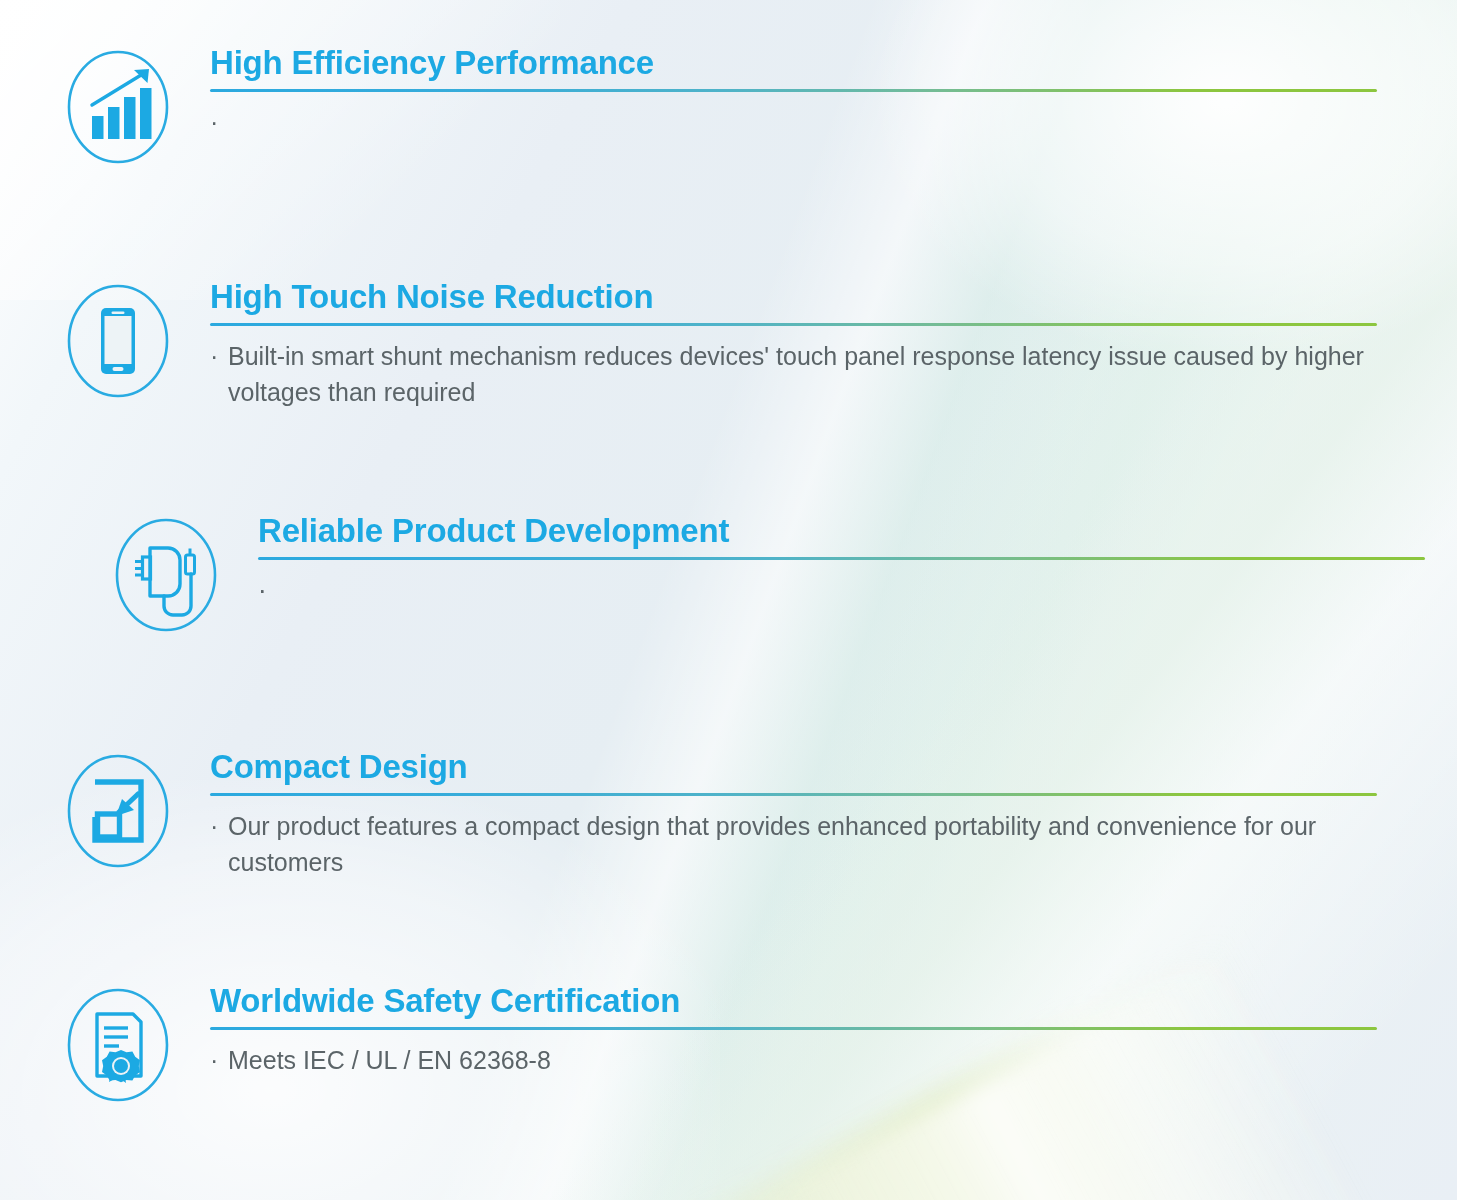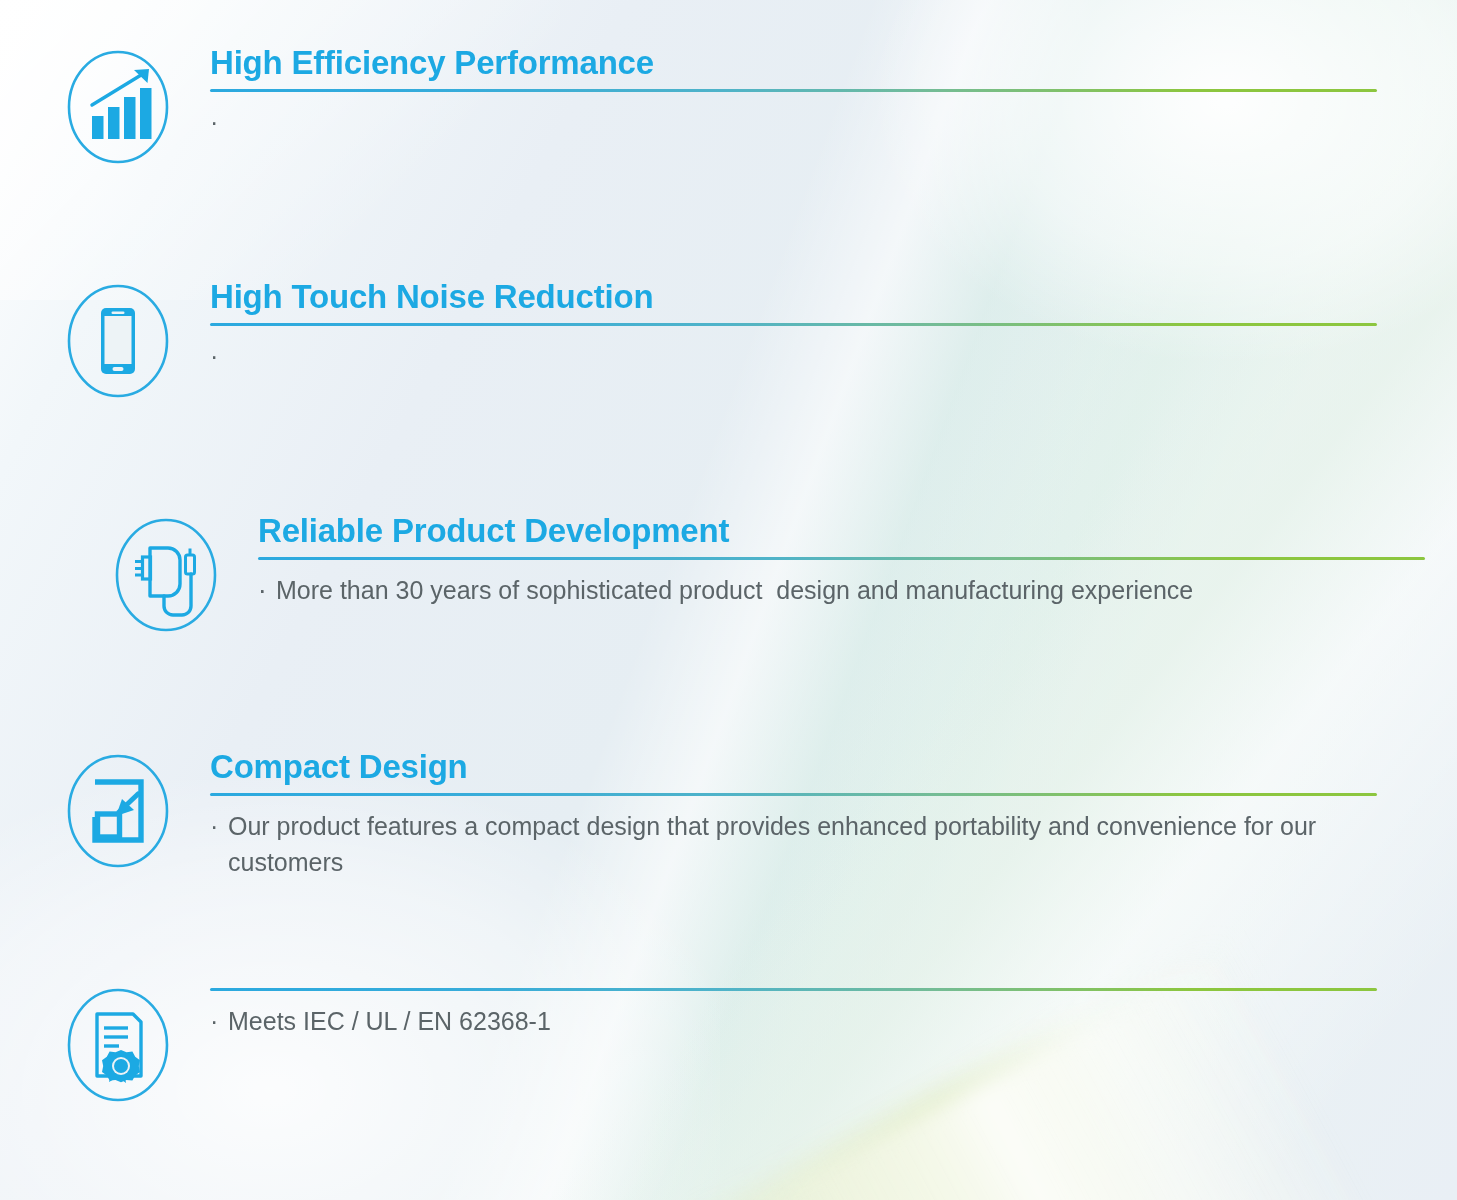--- a/index.html
+++ b/index.html
@@ -234,21 +234,21 @@
         <rect x="35" y="26" width="34" height="66" rx="5" ry="5" fill="#1CA9E3"></rect>
         <rect x="38.5" y="34" width="27" height="48" fill="#EDF3F6"></rect>
         <rect x="45.5" y="29.5" width="13" height="2.6" rx="1.3" fill="#EDF3F6"></rect>
         <rect x="46.5" y="85" width="11" height="4" rx="2" fill="#EDF3F6"></rect>
       </svg>
     </div>
     <div class="feature-body">
       <div class="feature-title">High Touch Noise Reduction</div>
       <div class="divider"></div>
       <div class="bullets">
-        <span class="bullet"><span class="dot">·</span></span>
+        <span class="bullet"><span class="dot">·</span><span>Built-in smart shunt mechanism reduces devices' touch panel response latency issue caused by higher voltages than required</span></span>
       </div>
     </div>
   </div>
 
   <div class="feature" id="feature-2">
     <div class="icon-wrap">
       <svg class="icon-circle" viewBox="0 0 104 118">
         <ellipse cx="52" cy="59" rx="49" ry="55" fill="none" stroke="#29ABE2" stroke-width="2.6"></ellipse>
         <path d="M36 32 h18 a12 12 0 0 1 12 12 v24 a12 12 0 0 1 -12 12 h-18 z" fill="none" stroke="#1CA9E3" stroke-width="3.4" stroke-linejoin="round"></path>
         <rect x="28.5" y="41" width="8" height="22" fill="none" stroke="#1CA9E3" stroke-width="3.2"></rect>
@@ -258,21 +258,21 @@
         <path d="M50 80 v10 a9 9 0 0 0 9 9 h9 a9 9 0 0 0 9 -9 v-32" fill="none" stroke="#1CA9E3" stroke-width="3.4" stroke-linecap="round" stroke-linejoin="round"></path>
         <rect x="71.5" y="39" width="9" height="19" rx="2" fill="none" stroke="#1CA9E3" stroke-width="3"></rect>
         <line x1="76" y1="32.5" x2="76" y2="39" stroke="#1CA9E3" stroke-width="3"></line>
       </svg>
     </div>
     <div class="feature-body">
       <div class="feature-title">Reliable Product Development</div>
       <div class="divider"></div>
       <div class="bullets">
         <span class="bullet"><span class="dot">·</span></span>
-        <span class="bullet"><span class="dot">·</span><span>More than 30 years of sophisticated product  design and manufacturing experience</span></span>
+        <span class="bullet"><span class="dot">·</span></span>
       </div>
     </div>
   </div>
 
   <div class="feature" id="feature-3">
     <div class="icon-wrap">
       <svg class="icon-circle" viewBox="0 0 104 118">
         <ellipse cx="52" cy="59" rx="49" ry="55" fill="none" stroke="#29ABE2" stroke-width="2.6"></ellipse>
         <path d="M29 30 h46 v58 h-46 v-23" fill="none" stroke="#1CA9E3" stroke-width="5.4" stroke-linejoin="miter"></path>
         <rect x="31.5" y="62" width="22" height="23" fill="none" stroke="#1CA9E3" stroke-width="5.4"></rect>
@@ -297,20 +297,21 @@
         <line x1="38" y1="42" x2="62" y2="42" stroke="#1CA9E3" stroke-width="3.4"></line>
         <line x1="38" y1="51" x2="62" y2="51" stroke="#1CA9E3" stroke-width="3.4"></line>
         <line x1="38" y1="60" x2="53" y2="60" stroke="#1CA9E3" stroke-width="3.4"></line>
         <path d="M47 80 l-4 16 l9 -5 l8 6 l-3 -17 z" fill="#1CA9E3"></path>
         <path d="M55 64 l5.5 2.2 l5.9 -0.6 l2.8 5.2 l4.8 3.5 l-1.2 5.8 l1.2 5.8 l-4.8 3.5 l-2.8 5.2 l-5.9 -0.6 l-5.5 2.2 l-5.5 -2.2 l-5.9 0.6 l-2.8 -5.2 l-4.8 -3.5 l1.2 -5.8 l-1.2 -5.8 l4.8 -3.5 l2.8 -5.2 l5.9 0.6 z" fill="#1CA9E3"></path>
         <circle cx="55" cy="80" r="9" fill="#EDF3F6"></circle>
         <circle cx="55" cy="80" r="7" fill="#1CA9E3"></circle>
       </svg>
     </div>
     <div class="feature-body">
-      <div class="divider"></div>
-      <div class="bullets">
-        <span class="bullet"><span class="dot">·</span><span>Meets IEC / UL / EN 62368-1</span></span>
+      <div class="feature-title">Worldwide Safety Certification</div>
+      <div class="divider"></div>
+      <div class="bullets">
+        <span class="bullet"><span class="dot">·</span><span>Meets IEC / UL / EN 62368-8</span></span>
       </div>
     </div>
   </div>
 
 </div>
 
 </body></html>

